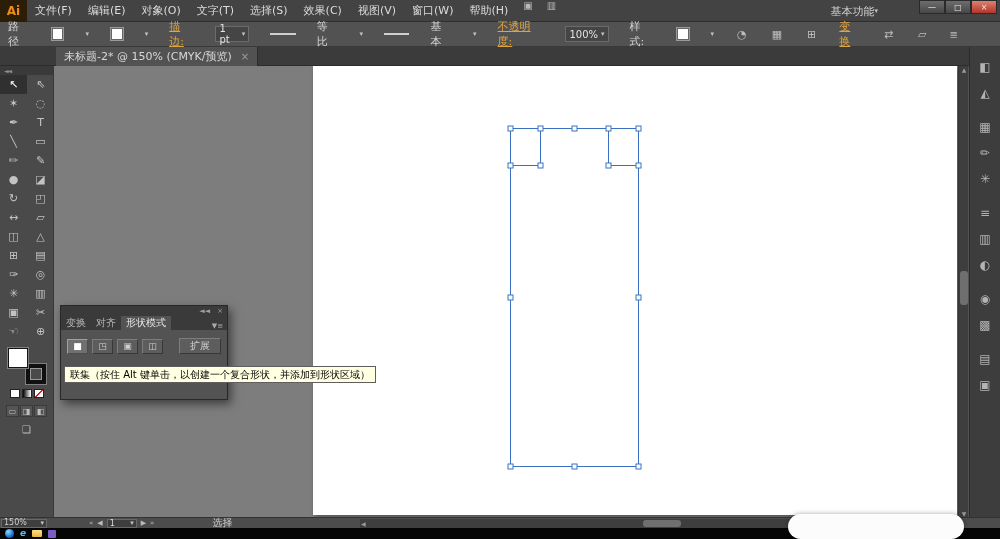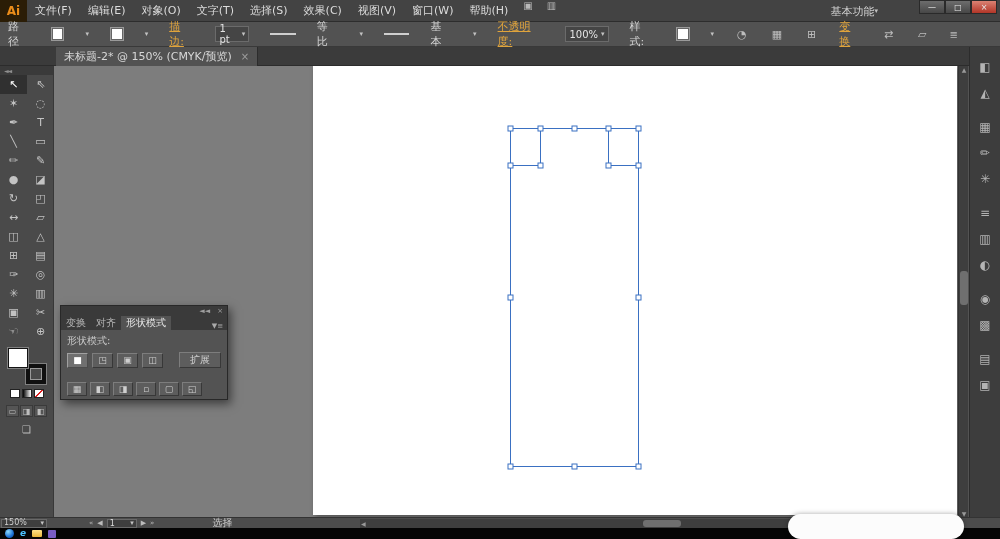--- a/index.html
+++ b/index.html
@@ -271,39 +271,39 @@
       <span>◄◄</span>
       <span>×</span>
     </div>
     <div class="pf-tabs">
       <span class="pf-tab">变换</span>
       <span class="pf-tab">对齐</span>
       <span class="pf-tab active">形状模式</span>
       <span class="pf-menu">▼≡</span>
     </div>
     <div class="pf-body">
-      <div class="pf-label">形状模式:</div>
       <div class="pf-row">
         <div class="pf-btn hovered">■</div>
         <div class="pf-btn">◳</div>
         <div class="pf-btn">▣</div>
         <div class="pf-btn">◫</div>
         <div class="expand-btn">扩展</div>
       </div>
       <div class="pf-row pf-row2">
         <div class="pf-btn small">▦</div>
         <div class="pf-btn small">◧</div>
         <div class="pf-btn small">◨</div>
         <div class="pf-btn small">▫</div>
         <div class="pf-btn small">▢</div>
         <div class="pf-btn small">◱</div>
       </div>
     </div>
   </div>
 
+  <div class="tooltip">联集（按住 Alt 键单击，以创建一个复合形状，并添加到形状区域）</div>
 
   <div class="statusbar">
     <div class="zoom-box">
       <span>150%</span>
       <span class="dd">▾</span>
     </div>
     <div class="nav">
       <span>«</span>
       <span>◀</span>
       <span class="ab-field">

